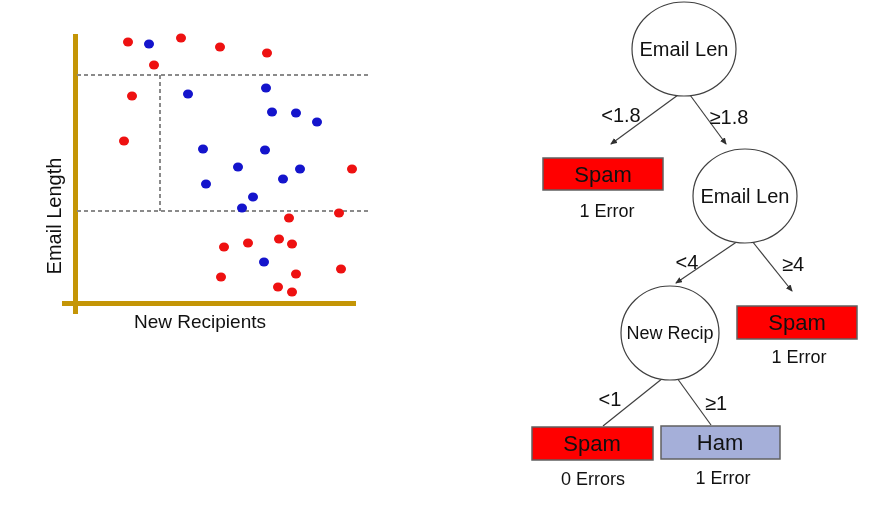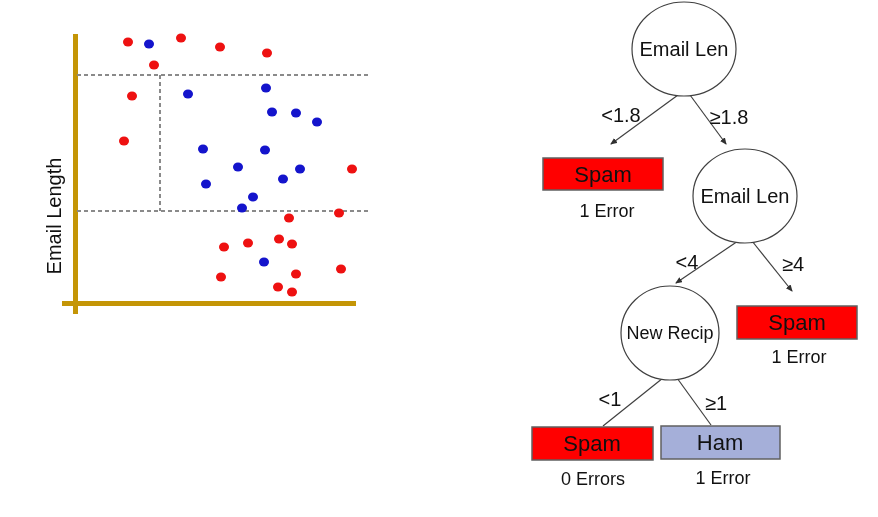--- a/index.html
+++ b/index.html
@@ -64,20 +64,21 @@
 
   <div class="scatter">
     <div class="axis y-axis"></div>
     <div class="axis x-axis"></div>
 
     <div class="dash-h boundary-upper"></div>
     <div class="dash-h boundary-lower"></div>
     <div class="dash-v boundary-vert"></div>
 
     <div class="ylabel">Email Length</div>
+    <div class="xlabel">New Recipients</div>
 
     <div id="dot-layer">
         <div class="dot" style="left: 128px; top: 42px; background: rgb(238, 17, 17);"></div>
         <div class="dot" style="left: 181px; top: 38px; background: rgb(238, 17, 17);"></div>
         <div class="dot" style="left: 220px; top: 47px; background: rgb(238, 17, 17);"></div>
         <div class="dot" style="left: 267px; top: 53px; background: rgb(238, 17, 17);"></div>
         <div class="dot" style="left: 154px; top: 65px; background: rgb(238, 17, 17);"></div>
         <div class="dot" style="left: 132px; top: 96px; background: rgb(238, 17, 17);"></div>
         <div class="dot" style="left: 124px; top: 141px; background: rgb(238, 17, 17);"></div>
         <div class="dot" style="left: 352px; top: 169px; background: rgb(238, 17, 17);"></div>

